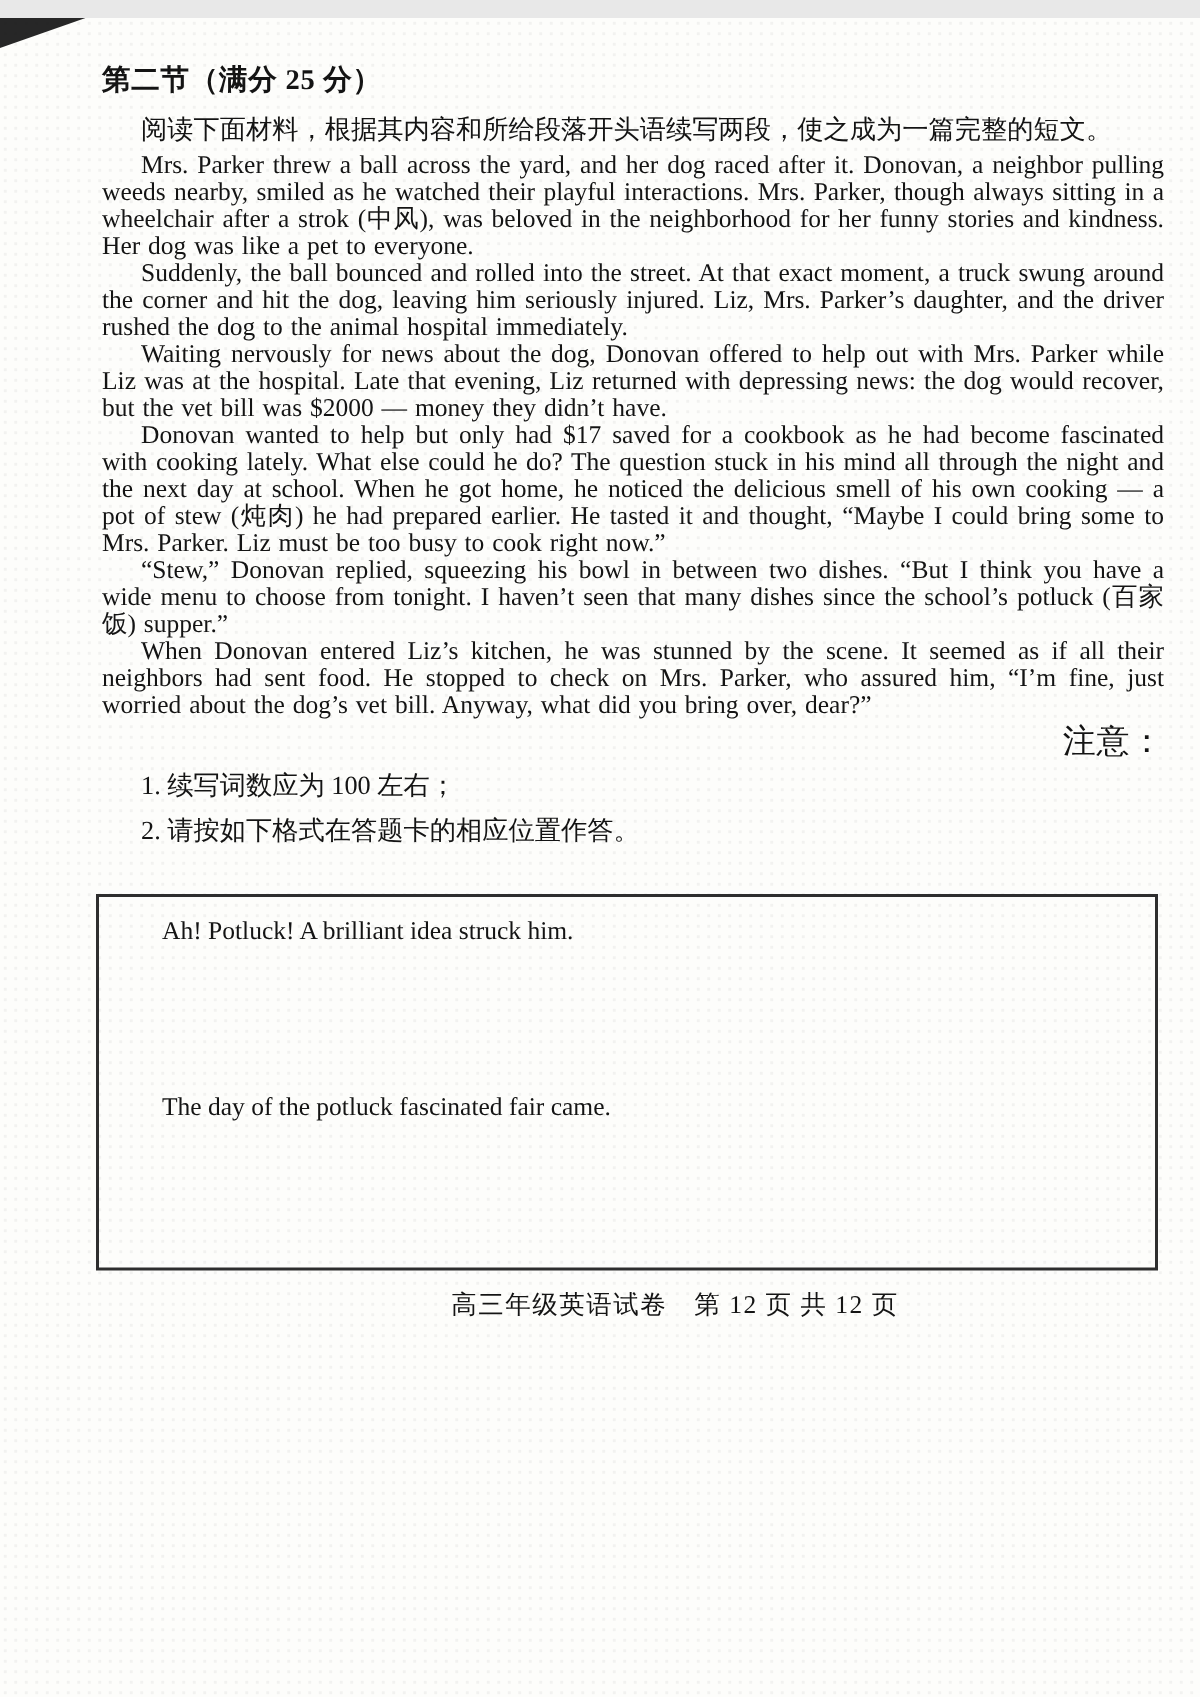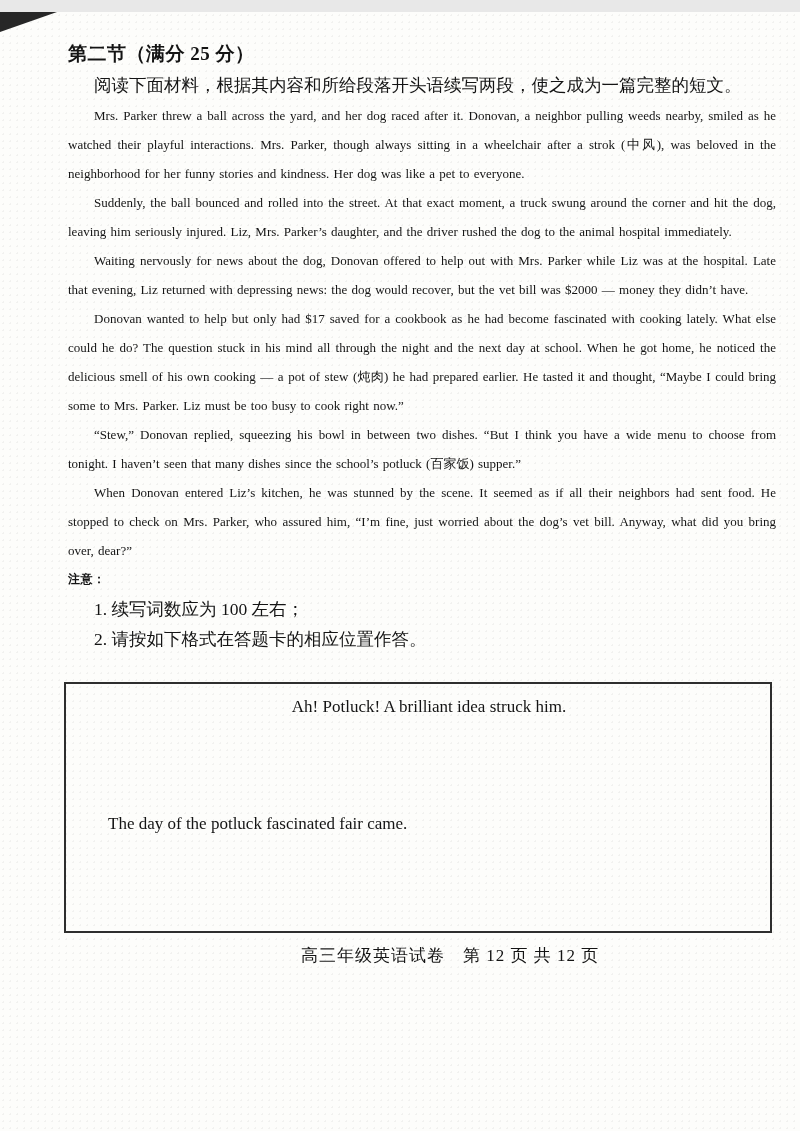--- a/index.html
+++ b/index.html
@@ -36,57 +36,56 @@
     font-weight: bold;
     line-height: 27px;
     margin: 0 0 5px 0;
     letter-spacing: 0.5px;
   }
   .instruction {
     font-size: 17.5px;
     line-height: 29px;
     margin: 0;
     text-indent: 26px;
-    font-family: Liberation Mono, monospace;
   }
   .story p {
-    font-size: 13px;
-    line-height: 29px;
+    font-size: 17px;
+    line-height: 18px;
     margin: 0;
     text-indent: 26px;
     text-align: justify;
     word-spacing: 1px;
   }
   .notes-label {
-    font-size: 12px;
-    font-weight: bold;
+    font-size: 22px;
+    font-weight: normal;
     line-height: 29px;
     margin: 0;
     letter-spacing: 0.5px;
+    text-align: right;
   }
   .note-item {
     font-size: 17.5px;
     line-height: 30px;
     margin: 0;
     text-indent: 26px;
   }
   .answer-box {
     box-sizing: border-box;
     margin-left: -4px;
     margin-top: 28px;
     width: 708px;
     height: 251px;
     border: 2px solid #2e2e2e;
     padding: 11px 20px 0 42px;
   }
   .answer-box .prompt-1 {
     font-size: 17px;
     line-height: 24px;
     margin: 0;
-    text-align: center;
   }
   .answer-box .prompt-2 {
     font-size: 17px;
     line-height: 24px;
     margin: 93px 0 0 0;
   }
   .footer {
     font-size: 17px;
     line-height: 24px;
     margin-top: 11px;

